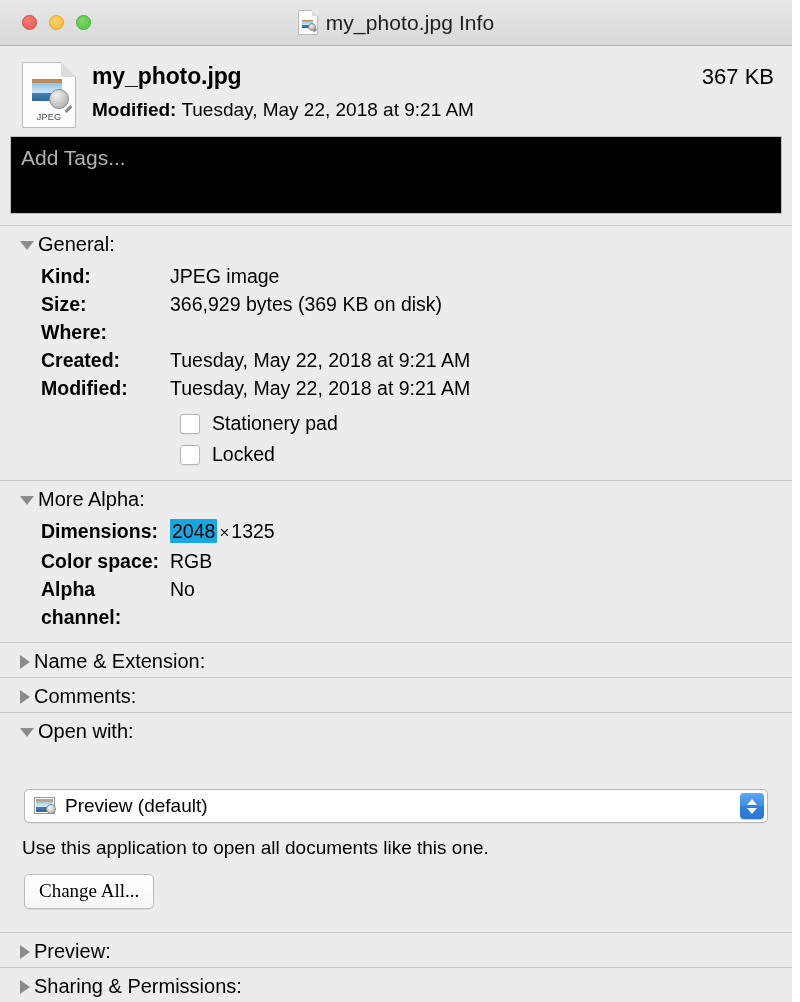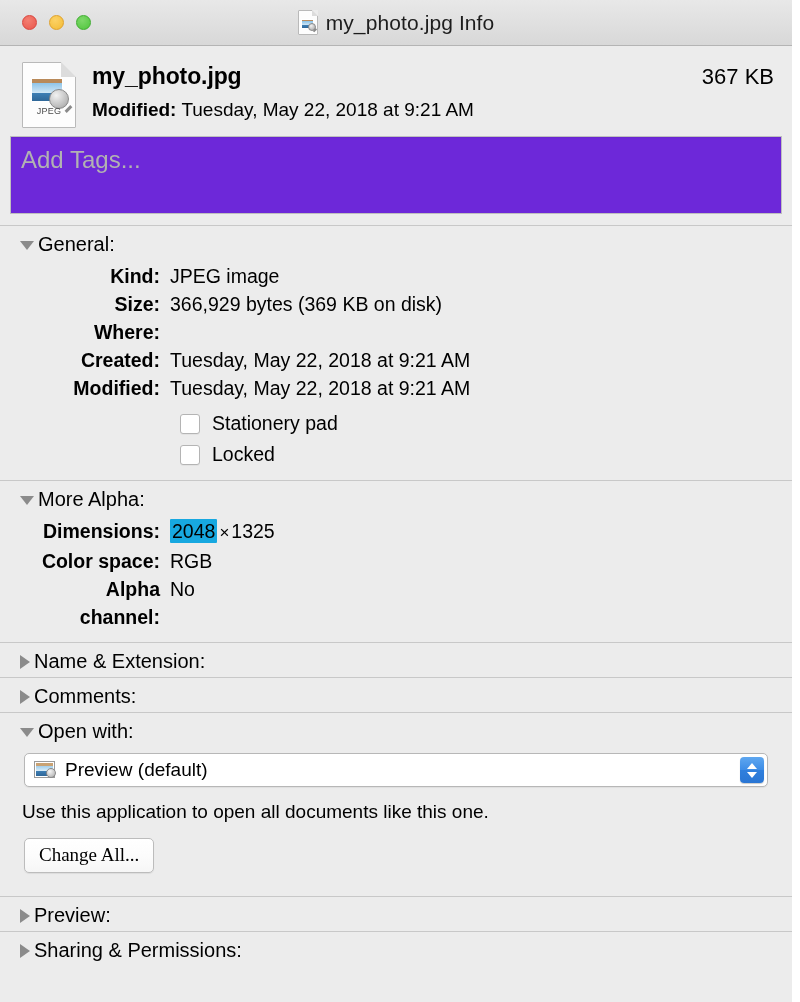--- a/index.html
+++ b/index.html
@@ -123,21 +123,21 @@
     flex: 0 0 auto;
     padding: 14px 18px 8px 22px;
     display: flex;
     align-items: flex-start;
   }
   .icon-big { width: 54px; height: 66px; flex: 0 0 54px; margin-top: 2px; }
   .icon-big::after { border-width: 0 15px 15px 0; }
   .icon-big .photo { left: 8px; top: 15px; width: 32px; height: 24px; }
   .icon-big .loupe { left: 26px; top: 26px; width: 20px; height: 20px; }
   .icon-big .loupe::after { width: 3px; height: 8px; right: -2px; bottom: -5px; }
-  .icon-big .ext { bottom: 11px; font-size: 9px; letter-spacing: 0.2px; }
+  .icon-big .ext { bottom: 5px; font-size: 9px; letter-spacing: 0.2px; }
 
   .header-mid {
     flex: 1 1 auto;
     padding-left: 16px;
     padding-top: 2px;
     min-width: 0;
   }
   .filename {
     font-size: 23px;
     font-weight: bold;
@@ -158,25 +158,25 @@
     font-size: 22px;
     color: #000000;
     padding-top: 4px;
     white-space: nowrap;
   }
 
   
   .tags-wrap { padding: 0 10px 0 10px; }
   .tags-field {
     height: 78px;
-    background: #6d28d9;
+    background: #000000;
     border: 1px solid #bfbfbf;
     box-sizing: border-box;
     padding: 9px 10px;
-    font-size: 24px;
+    font-size: 21px;
     color: #b2b2b2;
     box-shadow: inset 0 1px 1px rgba(0,0,0,0.05);
   }
 
   
   .sep {
     height: 1px;
     background: #c8c8c8;
     margin-top: 11px;
   }
@@ -209,21 +209,20 @@
   .rows { padding: 2px 0 0 0; }
   .row {
     display: flex;
     font-size: 19.5px;
     line-height: 28px;
     color: #000000;
   }
   .row .k {
     width: 170px;
     flex: 0 0 170px;
-    text-align: right;
     font-weight: bold;
     padding-right: 10px;
     box-sizing: border-box;
     padding-left: 41px;
   }
   .row .v { flex: 1 1 auto; }
   .v .sel {
     background: #17a8e0;
     color: #000000;
     padding: 1px 2px;
@@ -267,20 +266,21 @@
     background: #ffffff;
     border: 1px solid #b7b7b7;
     border-radius: 5px;
     box-sizing: border-box;
     display: flex;
     align-items: center;
     padding-left: 10px;
     gap: 9px;
     margin-right: 14px;
     box-shadow: 0 1px 1px rgba(0,0,0,0.06);
+    margin-top: 36px;
   }
   .icon-app { width: 21px; height: 21px; flex: 0 0 21px; position: relative; }
   .icon-app .frame {
     position: absolute; left: 0; top: 2px;
     width: 19px; height: 15px;
     background: linear-gradient(to bottom, #c9a273 0%, #c9a273 20%, #9ccbea 20%, #d8ecf8 60%, #3e7fb5 61%, #2f6798 100%);
     border: 1px solid #ffffff;
     box-sizing: border-box;
     box-shadow: 0 0 0 1px #9a9a9a;
   }

